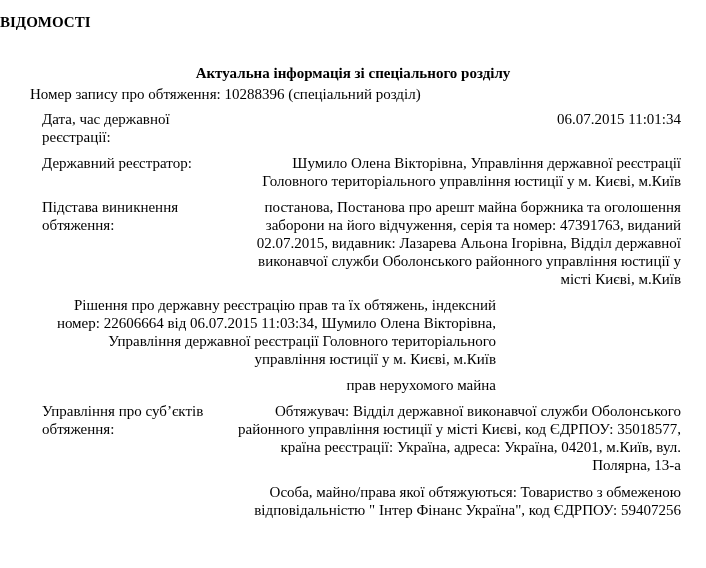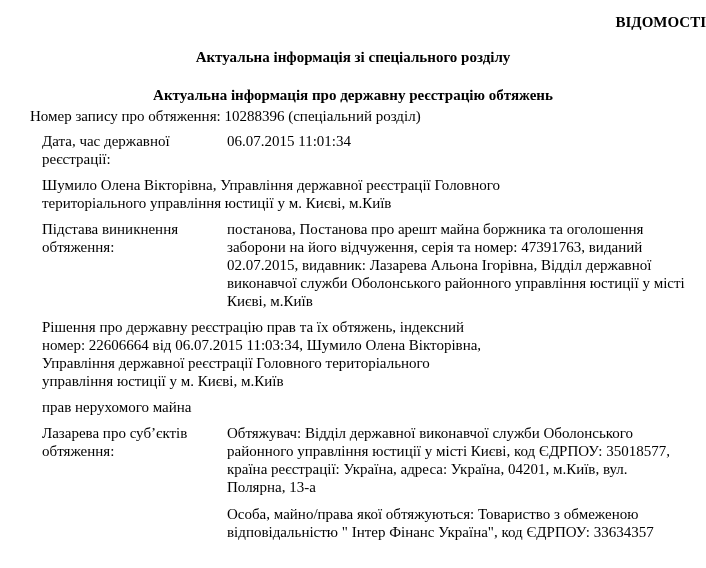--- a/index.html
+++ b/index.html
@@ -13,31 +13,30 @@
     height: 568px;
     box-sizing: border-box;
     background: #ffffff;
     color: #000000;
     font-family: "Liberation Serif", "DejaVu Serif", serif;
     font-size: 15px;
     padding-top: 14px;
     overflow: hidden;
   }
   .doc-header {
-    text-align: right;
+    text-align: left;
     font-weight: bold;
     line-height: 17px;
-    padding-left: 48px;
   }
   .subtitle {
     text-align: center;
     font-weight: bold;
     line-height: 17px;
   }
-  .sub1 { margin-top: 18px; }
+  .sub1 { margin-top: 34px; }
   .sub2 { margin-top: 21px; }
   .record-line {
     margin: 4px 0 0 30px;
     font-weight: normal;
     line-height: 17px;
   }
   .rows {
     margin-top: 7px;
     padding-left: 42px;
   }
@@ -50,49 +49,50 @@
     flex: 0 0 185px;
     width: 185px;
     padding-right: 12px;
     box-sizing: border-box;
   }
   .row .value {
     flex: 0 0 462px;
     width: 462px;
   }
   .value p {
-    margin: 0 0 9px 0;
+    margin: 0 8px 9px 0;
+    text-align: right;
   }
   .value p:last-child { margin-bottom: 0; }
 </style>
 </head>
 <body>
 
 <div class="page">
 
   <div class="doc-header">
     <div>ВІДОМОСТІ</div>
   </div>
 
   <div class="subtitle sub1">Актуальна інформація зі спеціального розділу</div>
 
-  <div class="subtitle sub2">Актуальна інформація про державну реєстрацію обтяжень</div>
 
   <div class="record-line">Номер запису про обтяження: 10288396 (спеціальний розділ)</div>
 
   <div class="rows">
 
     <div class="row">
       <div class="label">Дата, час державної реєстрації:</div>
       <div class="value">
         <p>06.07.2015 11:01:34</p>
       </div>
     </div>
 
     <div class="row">
+      <div class="label">Державний реєстратор:</div>
       <div class="value">
         <p>Шумило Олена Вікторівна, Управління державної реєстрації Головного територіального управління юстиції у м. Києві, м.Київ</p>
       </div>
     </div>
 
     <div class="row">
       <div class="label">Підстава виникнення обтяження:</div>
       <div class="value">
         <p>постанова, Постанова про арешт майна боржника та оголошення заборони на його відчуження, серія та номер: 47391763, виданий 02.07.2015, видавник: Лазарева Альона Ігорівна, Відділ державної виконавчої служби Оболонського районного управління юстиції у місті Києві, м.Київ</p>
       </div>
@@ -104,21 +104,21 @@
       </div>
     </div>
 
     <div class="row">
       <div class="value">
         <p>прав нерухомого майна</p>
       </div>
     </div>
 
     <div class="row">
-      <div class="label">Лазарева про суб’єктів обтяження:</div>
+      <div class="label">Управління про суб’єктів обтяження:</div>
       <div class="value">
         <p>Обтяжувач: Відділ державної виконавчої служби Оболонського районного управління юстиції у місті Києві, код ЄДРПОУ: 35018577, країна реєстрації: Україна, адреса: Україна, 04201, м.Київ, вул. Полярна, 13-а</p>
-        <p>Особа, майно/права якої обтяжуються: Товариство з обмеженою відповідальністю " Інтер Фінанс Україна", код ЄДРПОУ: 33634357</p>
+        <p>Особа, майно/права якої обтяжуються: Товариство з обмеженою відповідальністю " Інтер Фінанс Україна", код ЄДРПОУ: 59407256</p>
       </div>
     </div>
 
   </div>
 </div>
 
 </body></html>

